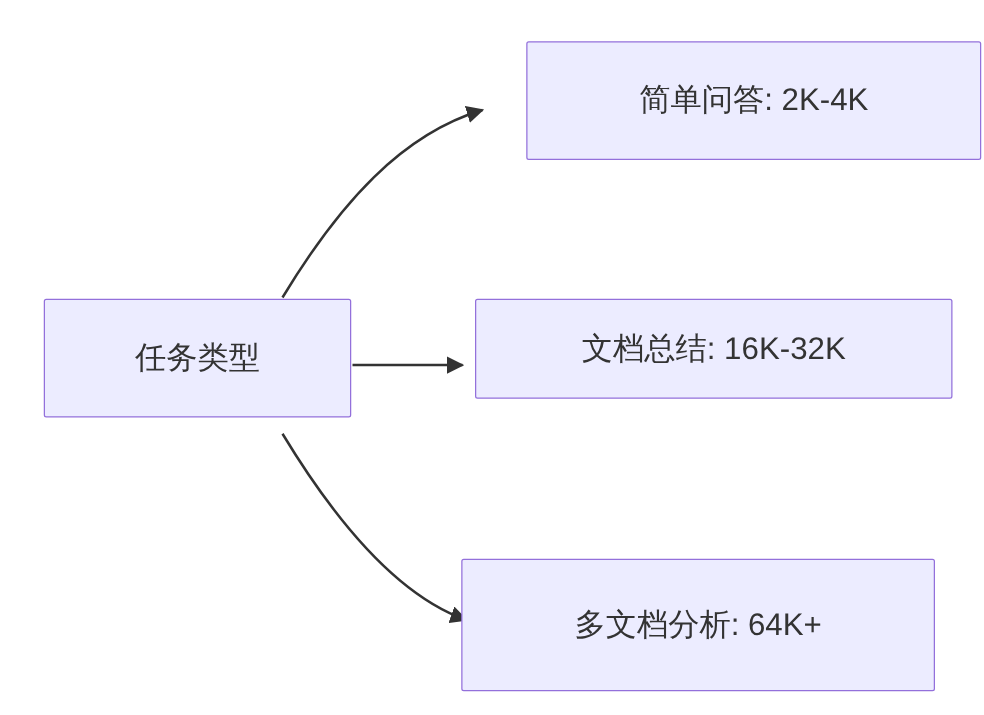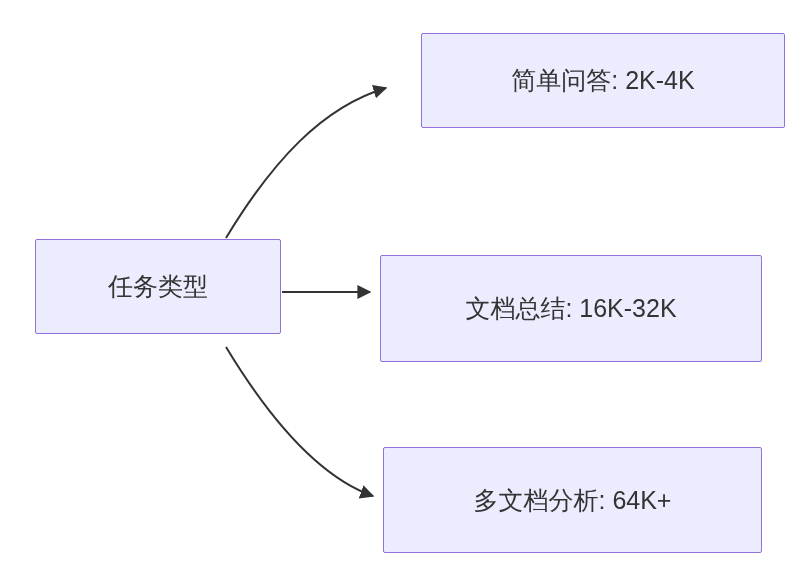--- a/index.html
+++ b/index.html
@@ -35,22 +35,22 @@
     border: 1px solid #9370DB;
     border-radius: 2px;
     color: #333333;
     font-size: 25px;
     line-height: 1.3;
     text-align: center;
     white-space: nowrap;
   }
   .node-root   { left: 35px;  top: 239px; width: 246px; height: 95px; }
   .node-top    { left: 397px; top: 33px;  width: 364px; height: 95px; margin-left: 24px; }
-  .node-middle { left: 380px; top: 255px; width: 382px; height: 107px; text-align: center; }
-  .node-bottom { left: 383px; top: 447px; width: 379px; height: 106px; }
+  .node-middle { left: 380px; top: 239px; width: 382px; height: 80px; text-align: center; }
+  .node-bottom { left: 369px; top: 447px; width: 379px; height: 106px; }
 </style>
 </head>
 <body>
 
 <div class="canvas">
 
   <svg class="edges" width="787" height="572" viewBox="0 0 787 572" xmlns="http://www.w3.org/2000/svg">
     <defs>
       <marker id="arrowhead" viewBox="0 0 10 10" refX="9" refY="5" markerWidth="7" markerHeight="7" orient="auto-start-reverse">
         <path d="M0,0 L10,5 L0,10 z" fill="#333333"></path>

